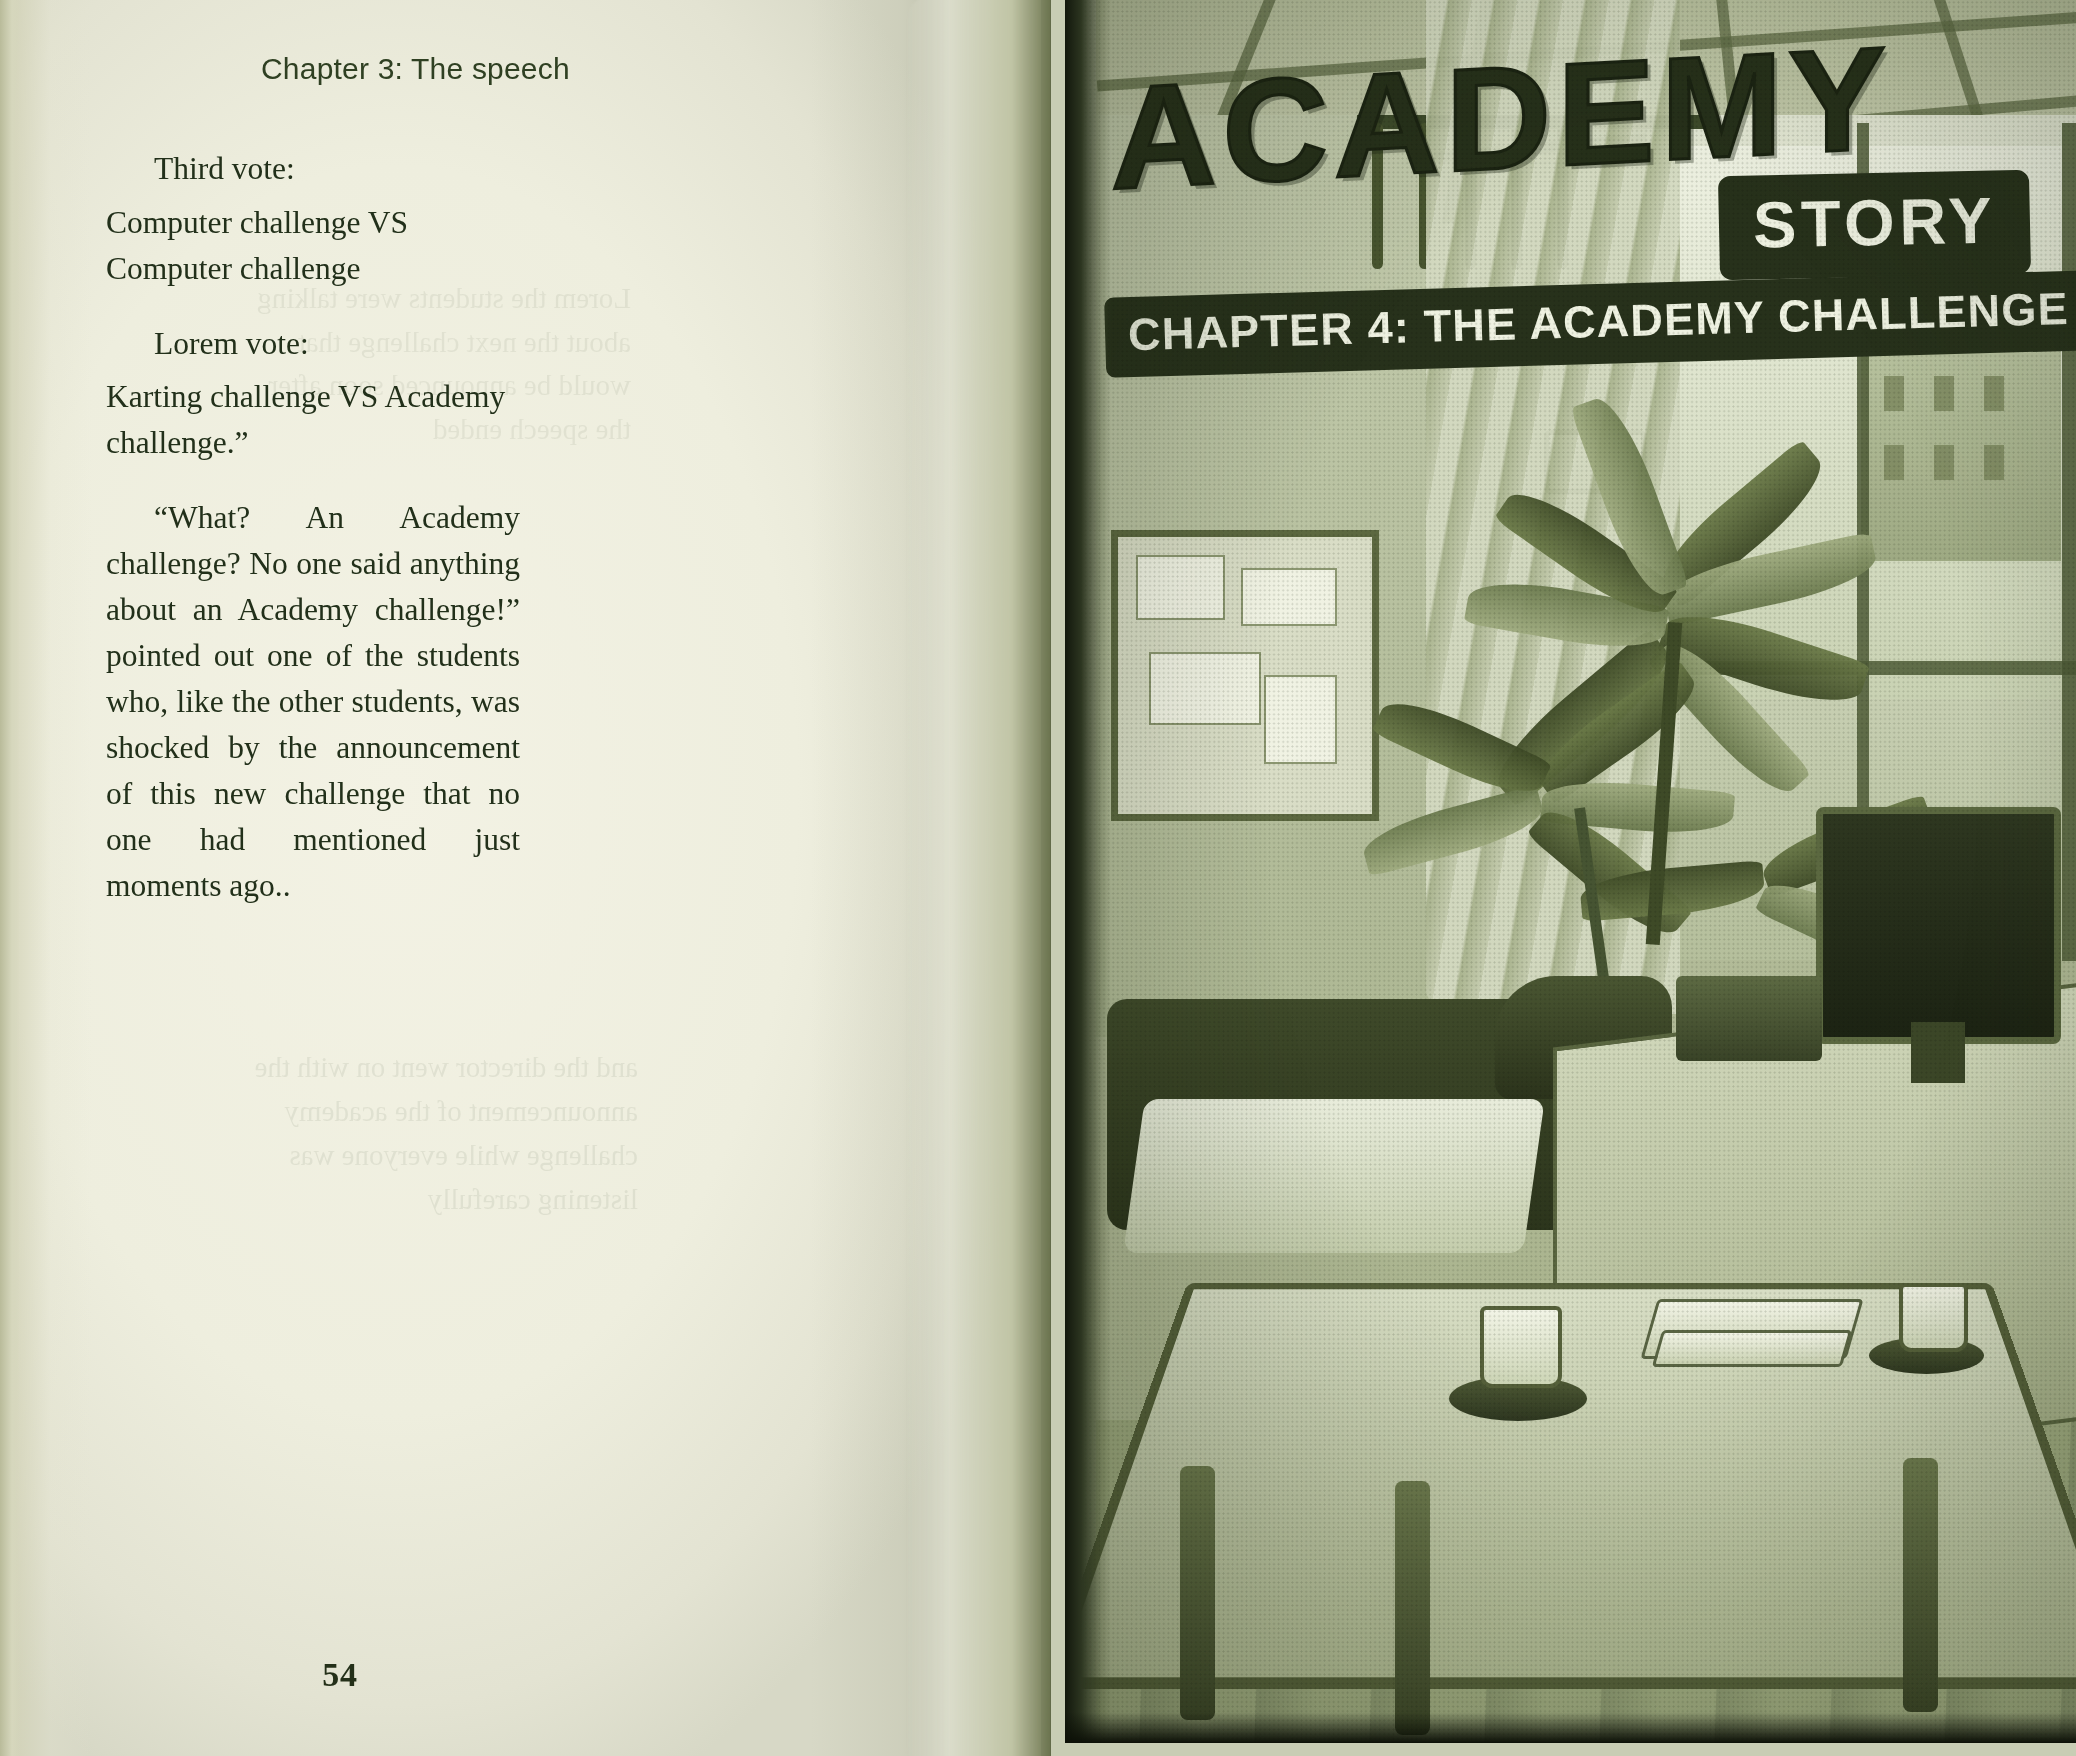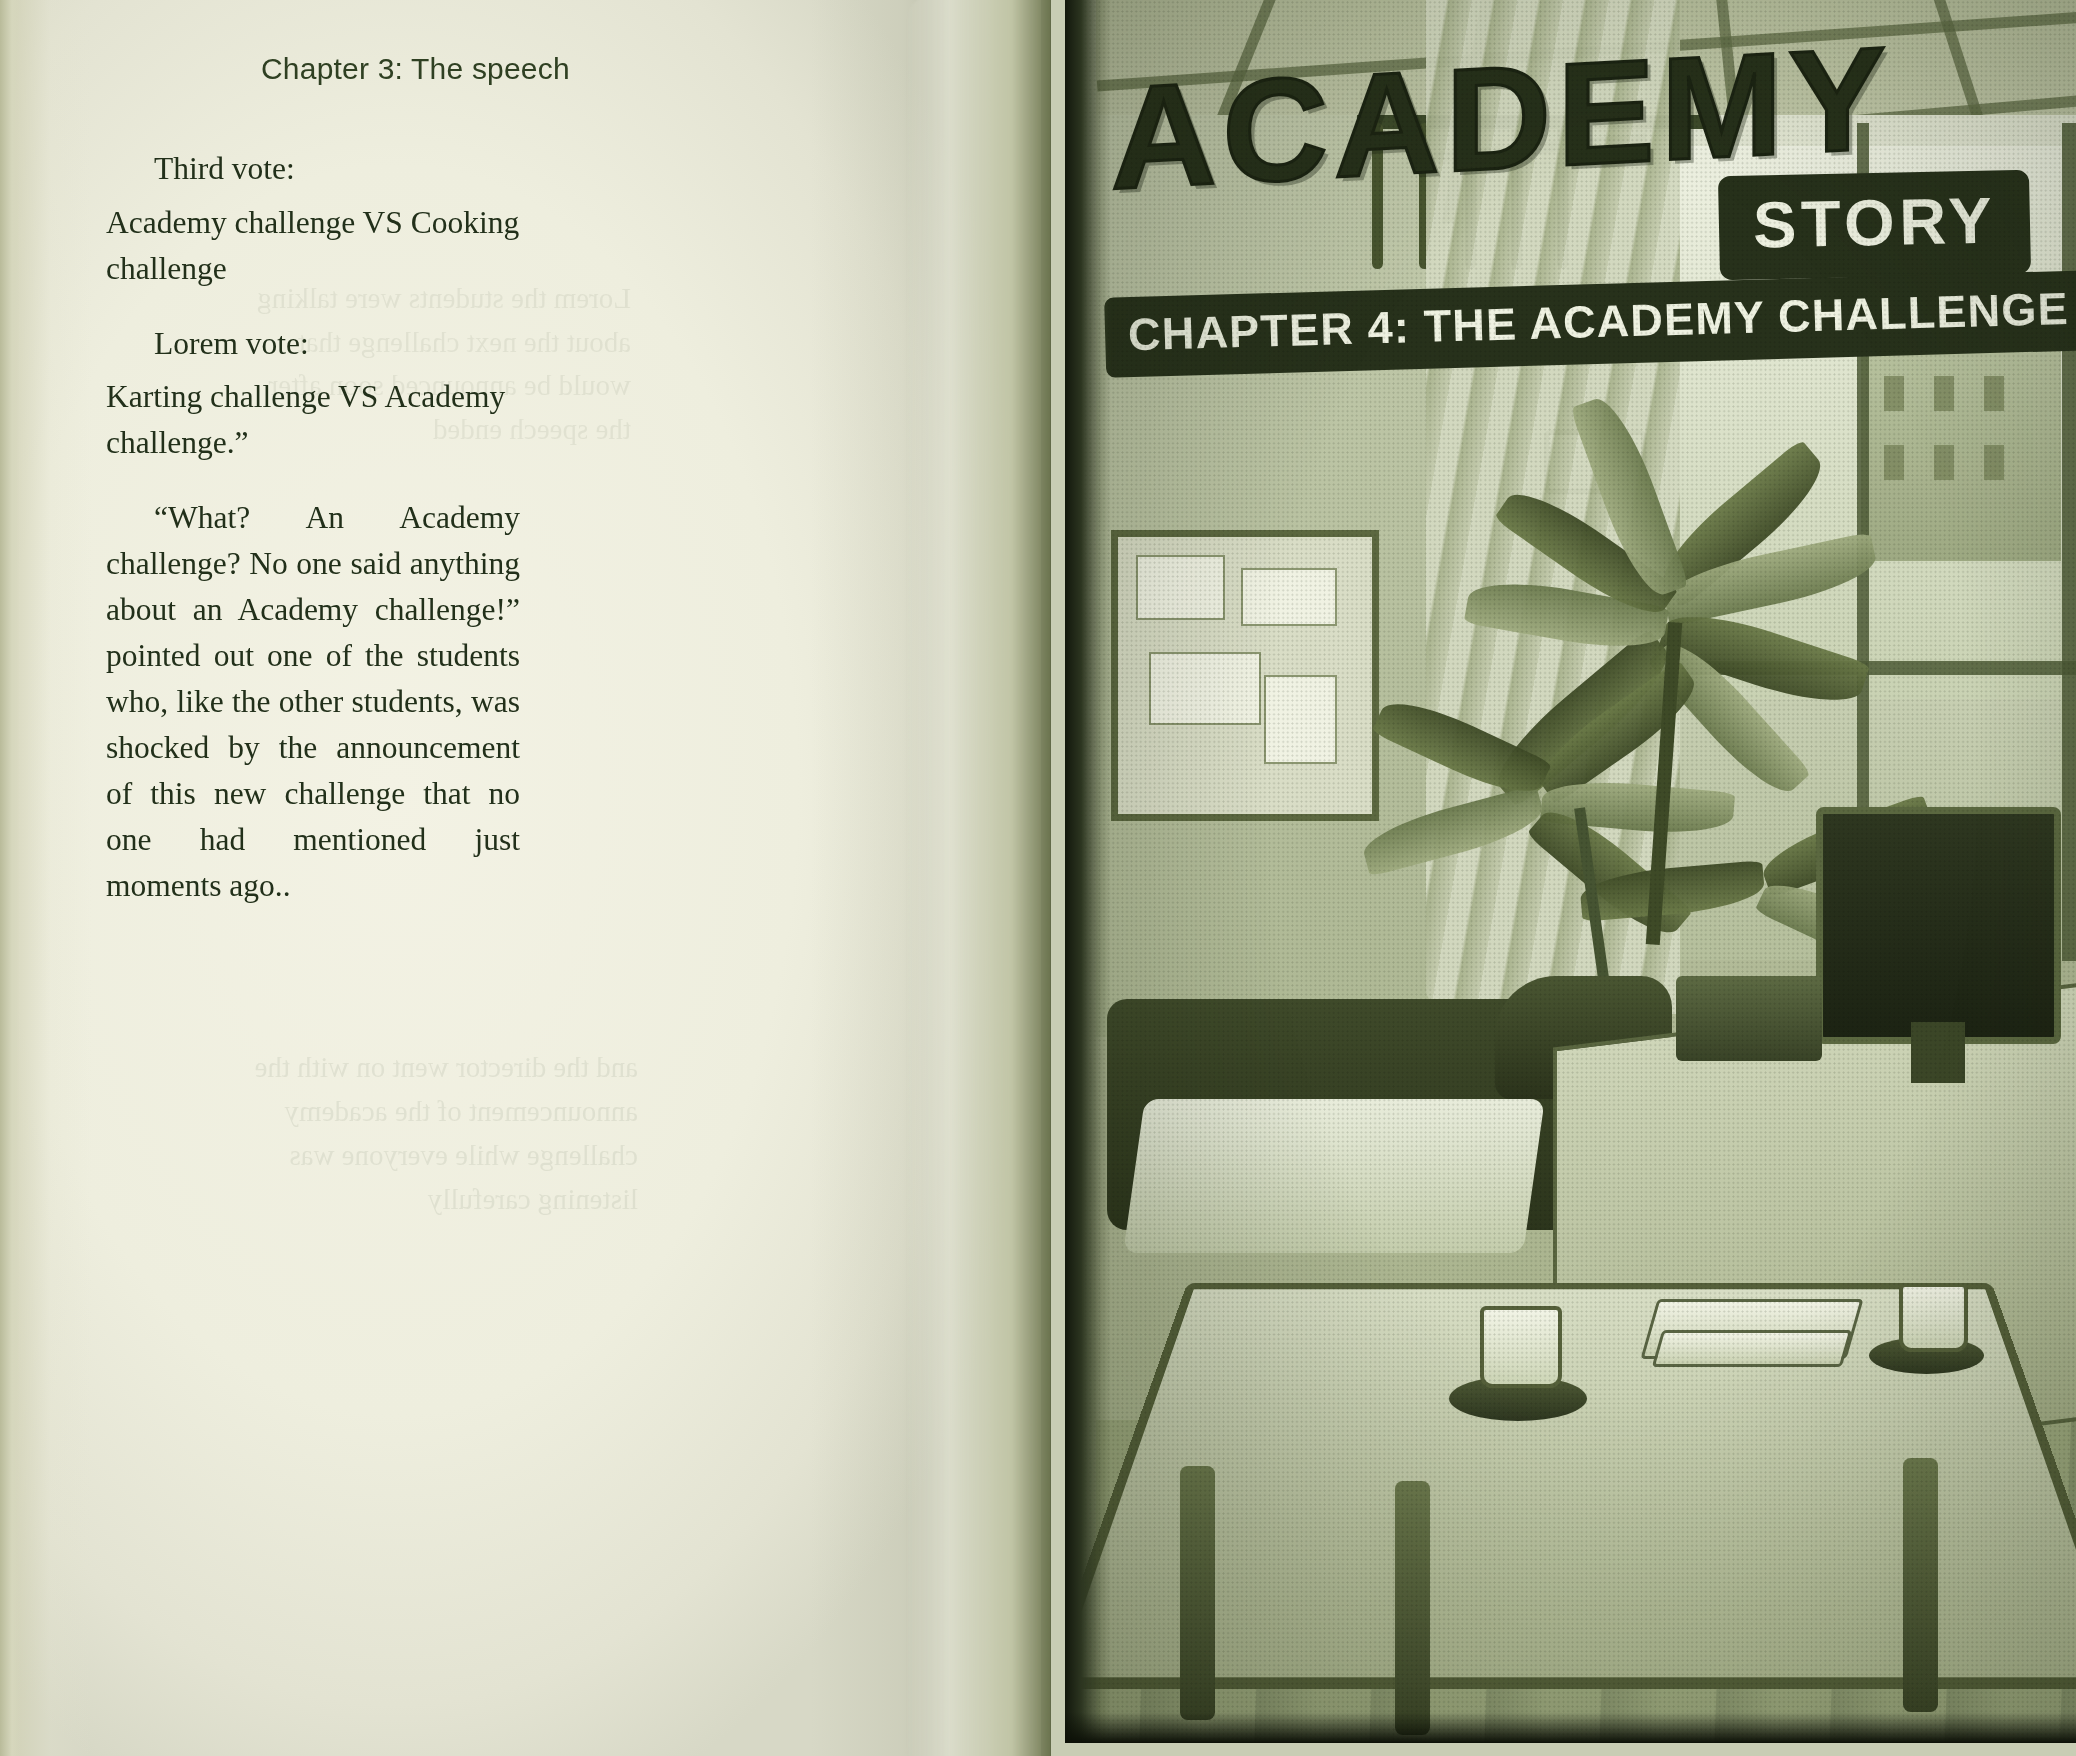--- a/index.html
+++ b/index.html
@@ -432,26 +432,27 @@
       Lorem the students were talking about the next challenge that would be announced soon after the speech ended
     </div>
     <div class="showthrough2">
       and the director went on with the announcement of the academy challenge while everyone was listening carefully
     </div>
 
     <div class="running-head">Chapter 3: The speech</div>
 
     <div class="body-col">
       <p class="indent tight no-just">Third vote:</p>
-      <p class="no-just">Academy challenge VS Cooking challenge</p>
+      <p class="no-just">Computer challenge VS Computer challenge</p>
       <p class="indent tight no-just">Lorem vote:</p>
       <p class="no-just">Karting challenge VS Academy challenge.”</p>
       <p class="indent">“What? An Academy challenge? No one said anything about an Academy challenge!” pointed out one of the students who, like the other students, was shocked by the announcement of this new challenge that no one had mentioned just moments ago..</p>
     </div>
 
+    <div class="folio">54</div>
 
     <div class="edge-shade"></div>
     <div class="left-dark"></div>
     <div class="gutter-shade"></div>
     <div class="page-curl"></div>
   </div>
 
   <div class="right-page">
     <div class="ill">
 

